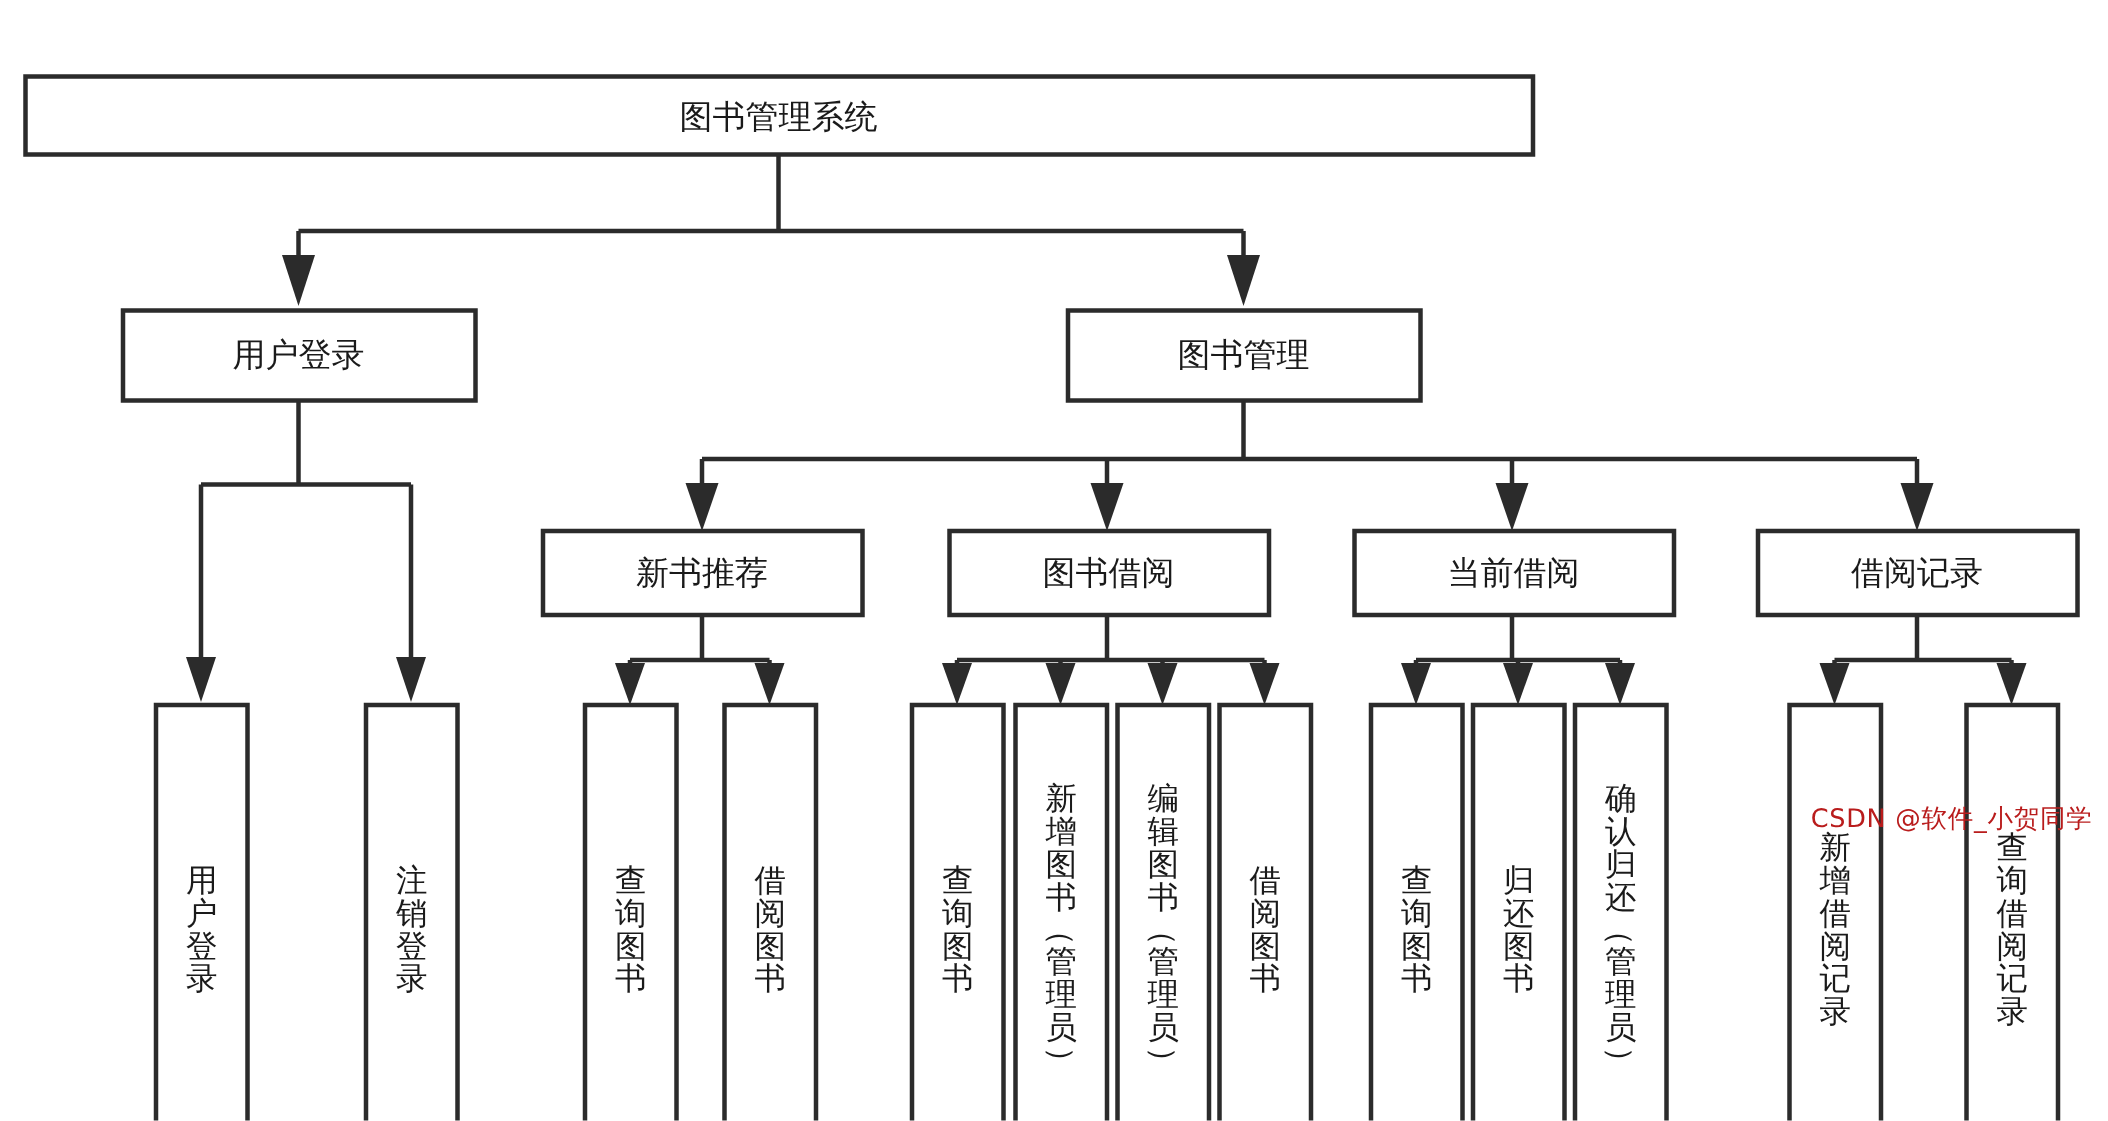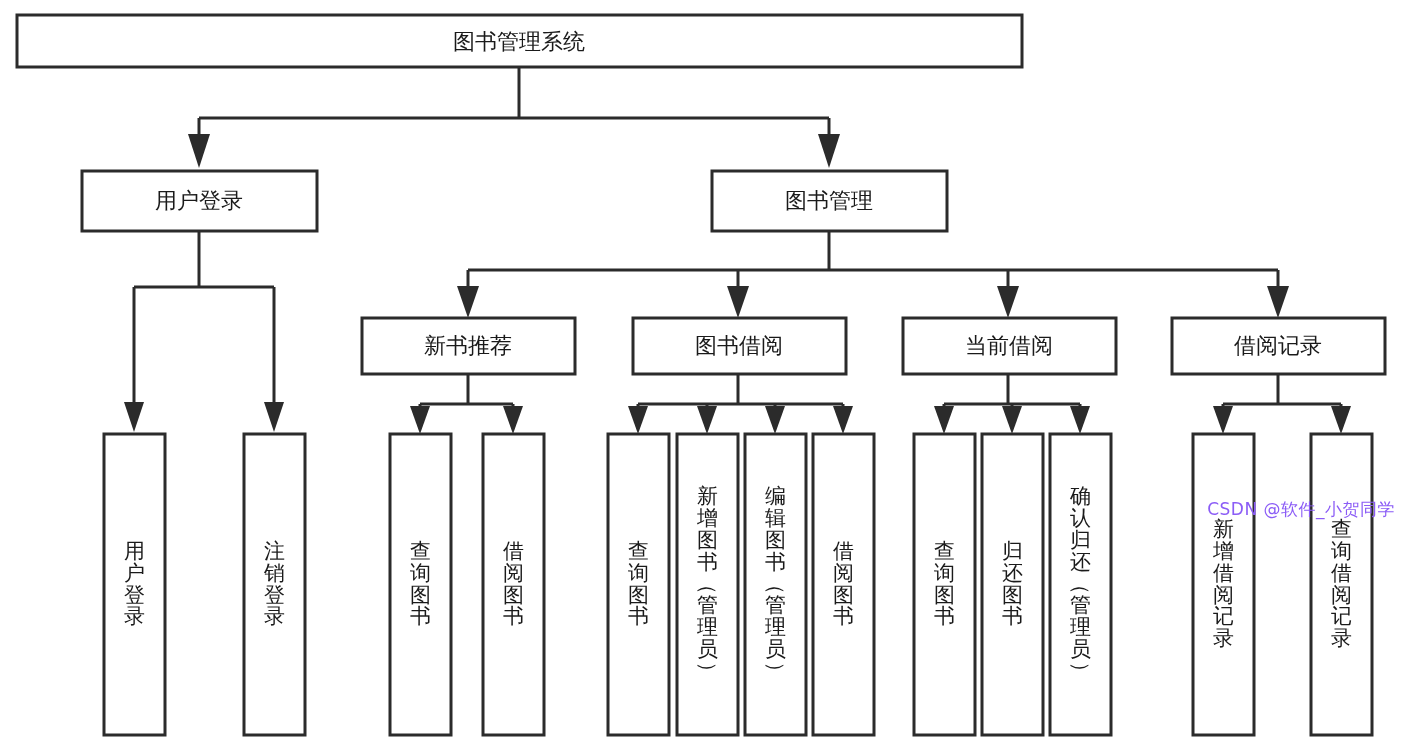--- a/index.html
+++ b/index.html
@@ -11,20 +11,21 @@
     width: 1405px;
     height: 747px;
     font-family: "DejaVu Sans", "Liberation Sans", sans-serif;
     overflow: hidden;
     position: relative;
   }
   #diagram-root {
     position: relative;
     width: 1405px;
     height: 527px;
+    margin-top: 36px;
   }
   svg#flowchart {
     display: block;
     width: 1405px;
     height: 747px;
   }
   .node-box {
     fill: #ffffff;
     stroke: #2b2b2b;
     stroke-width: 3;
@@ -44,21 +45,21 @@
   .arrow-head {
     fill: #2b2b2b;
     stroke: none;
   }
   .watermark {
     position: absolute;
     right: 10px;
     bottom: 6px;
     font-family: "DejaVu Sans", "Liberation Sans", sans-serif;
     font-size: 17px;
-    color: #8b5cf6;
+    color: #b91c1c;
     white-space: nowrap;
     letter-spacing: 0.5px;
     pointer-events: none;
   }
   .vtext-wrap {
     position: absolute;
     display: flex;
     flex-direction: column;
     align-items: center;
     justify-content: center;

